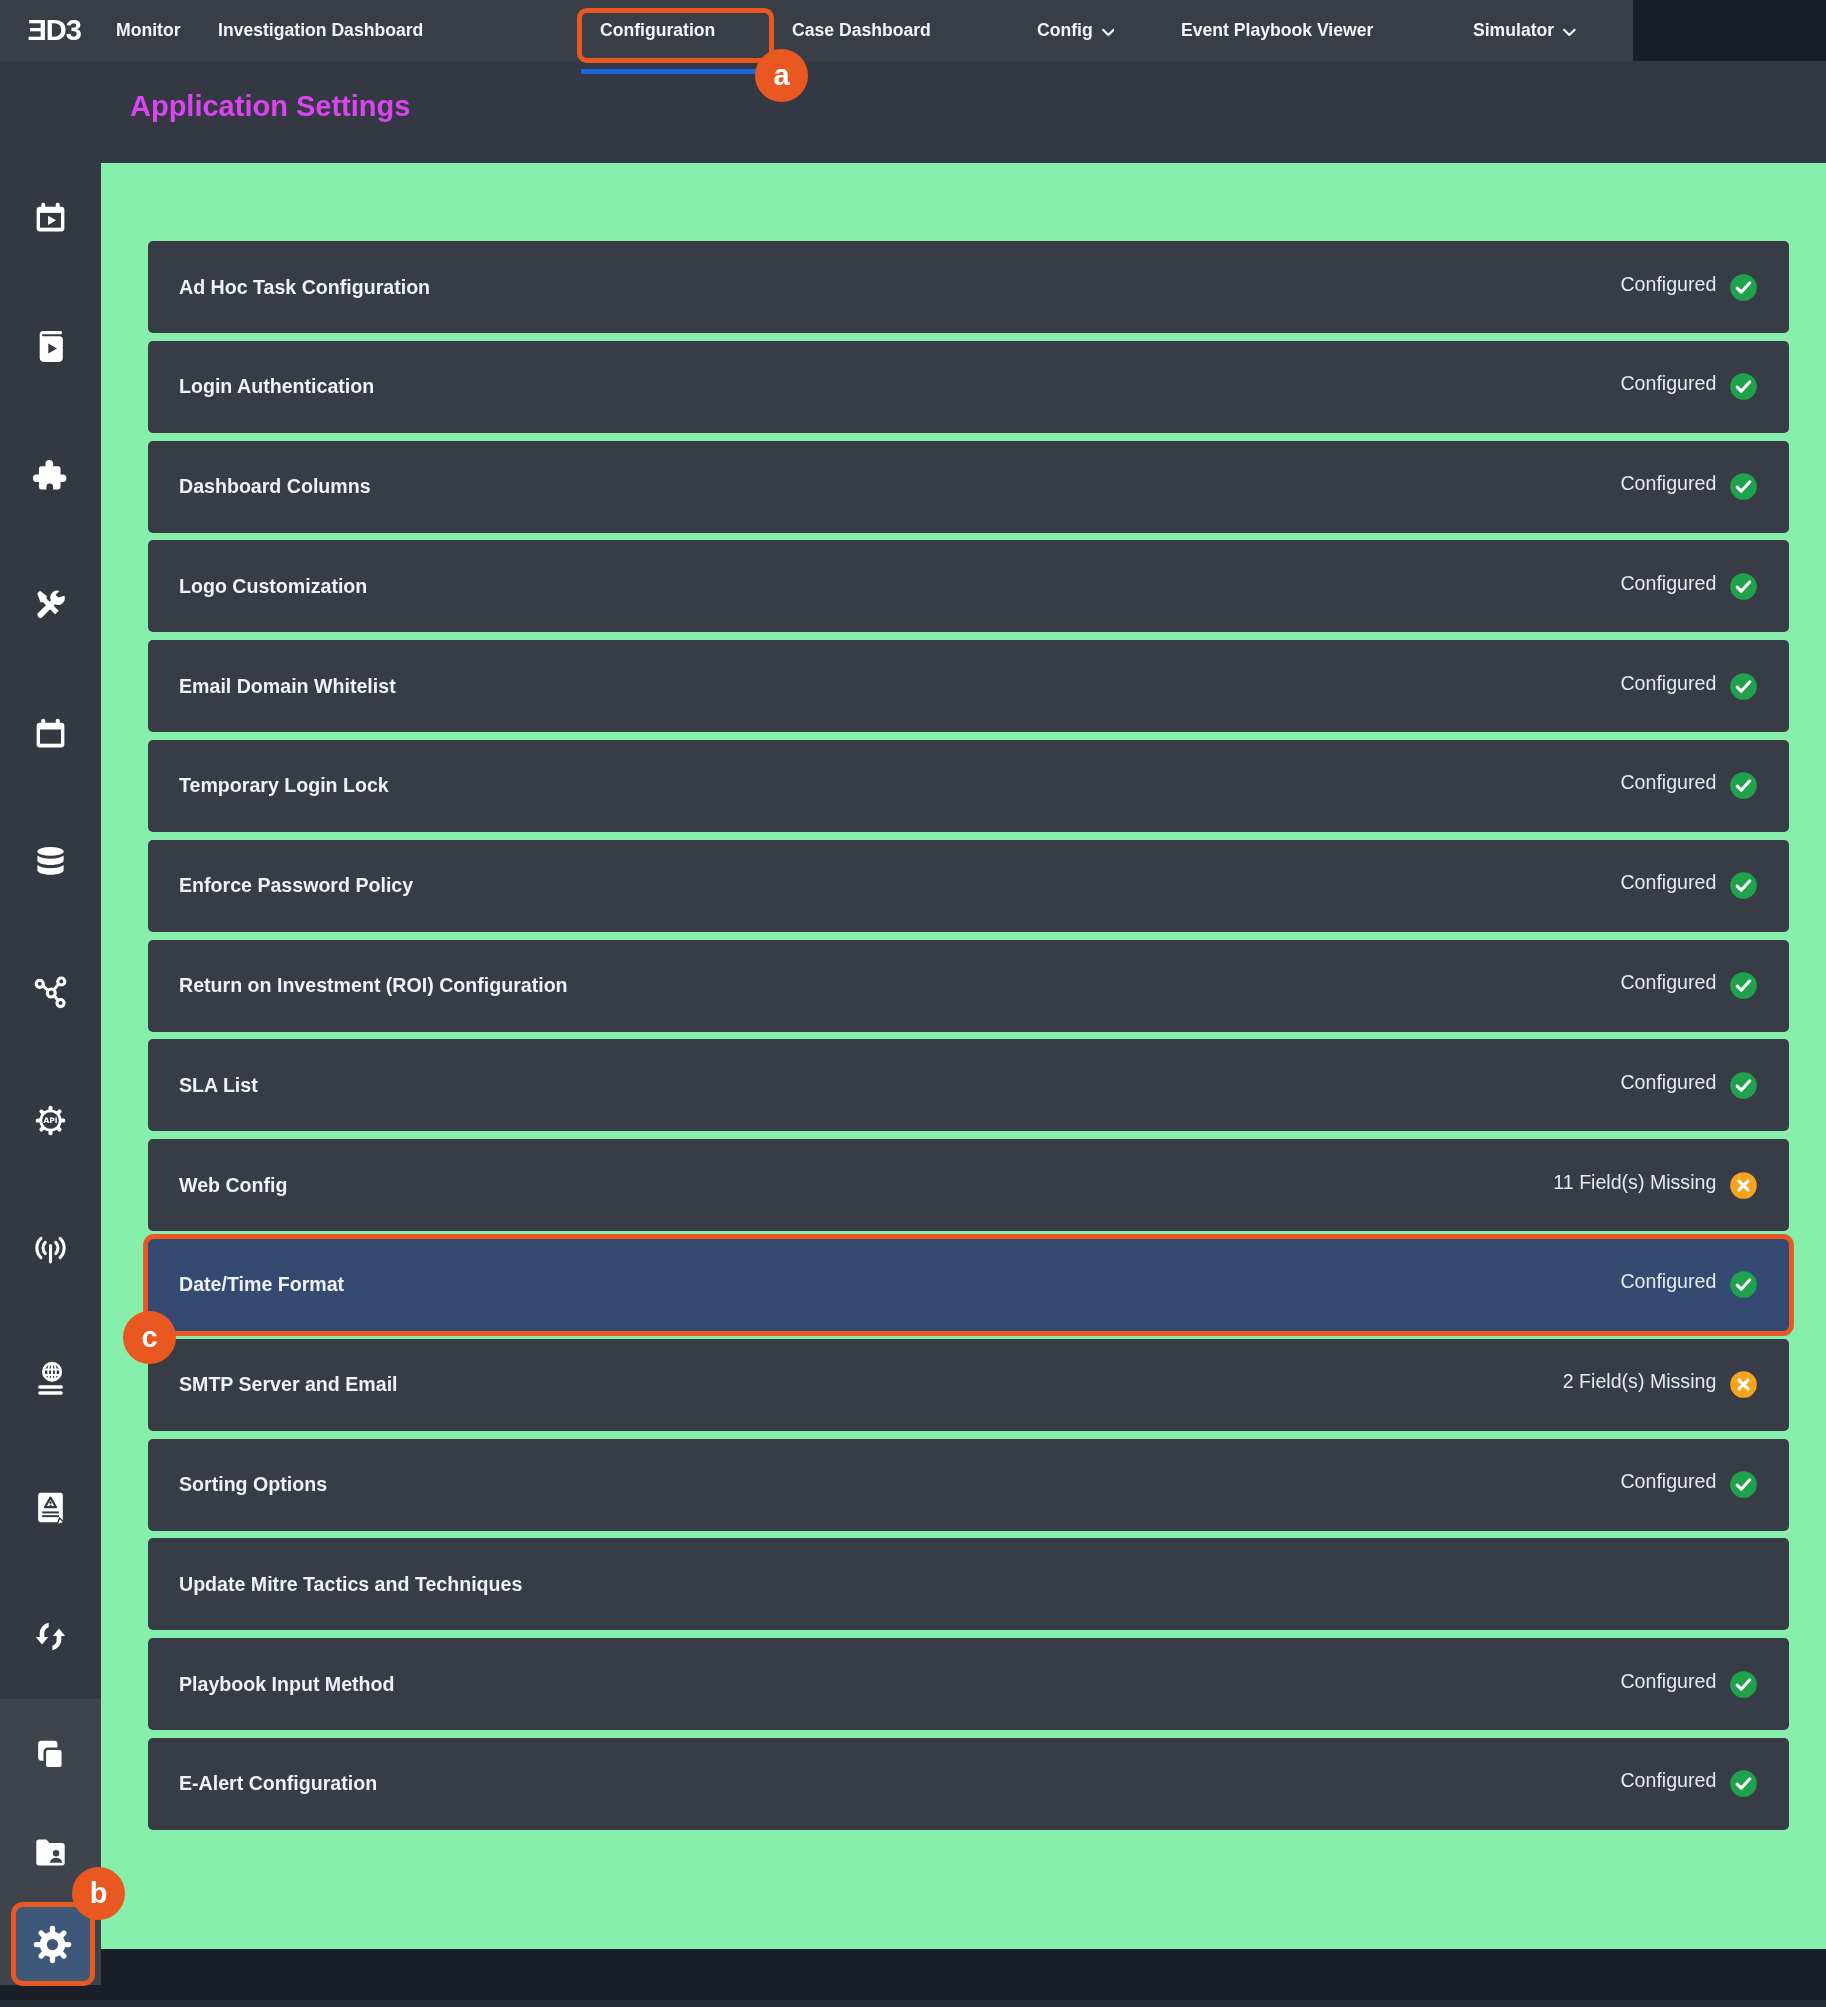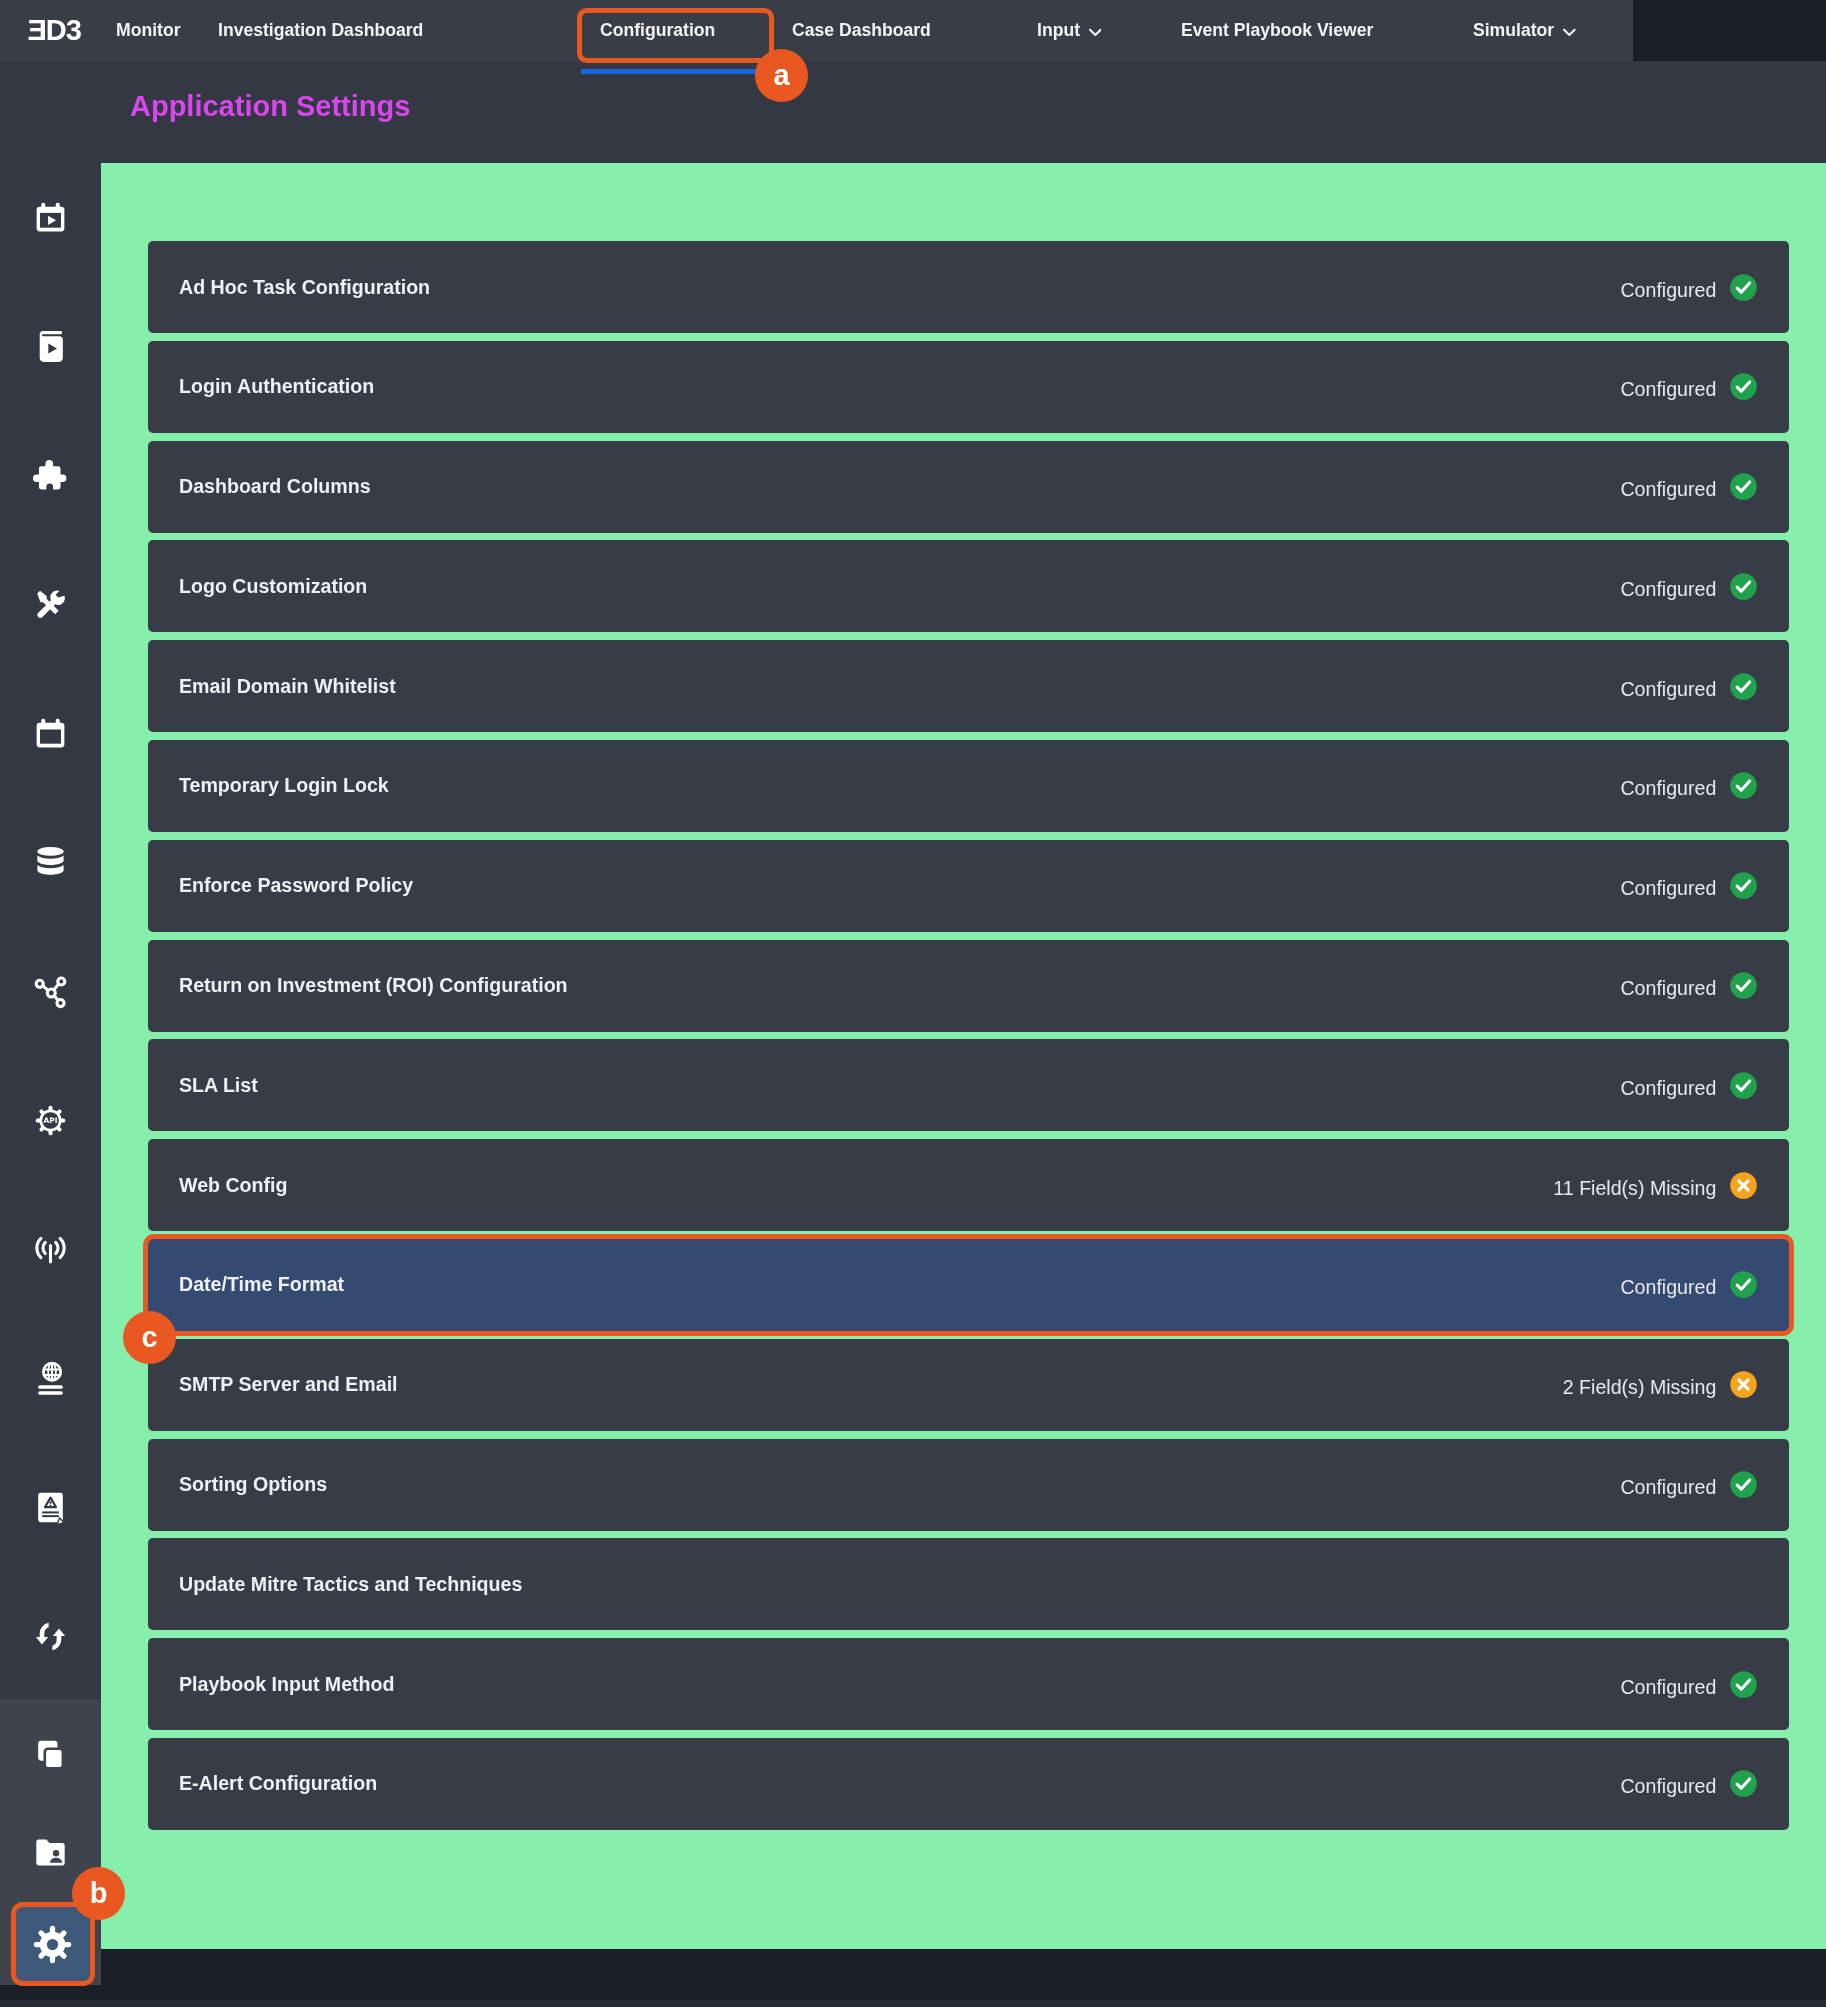--- a/index.html
+++ b/index.html
@@ -38,21 +38,21 @@
               display:flex; align-items:center; justify-content:center; cursor:pointer; }
   .gear-box svg { width:45px; height:45px; display:block; }
 
   
   .panel { position:absolute; left:101px; top:163px; width:1726px; height:1786px; background:#86efac; z-index:1; }
   .rows { position:absolute; left:47px; top:78px; width:1641px; display:flex; flex-direction:column; gap:7.8px; }
   .row { height:92px; background:#383c46; border-radius:4.9px; display:flex; align-items:center;
          justify-content:space-between; padding:0 31px; cursor:pointer; }
   .row.highlight { background:#344a70; box-shadow:0 0 0 4.9px #ea5822; border-radius:5.9px; }
   .row-label { color:#eef1f5; font-size:19.6px; font-weight:700; }
-  .row-status { display:flex; align-items:flex-end; gap:12.7px; }
+  .row-status { display:flex; align-items:flex-start; gap:12.7px; }
   .status-text { color:#e6eaee; font-size:19.6px; font-weight:400; }
   .status-icon { width:29px; height:29px; display:flex; }
   .status-icon svg { width:29px; height:29px; display:block; }
 
   
   .badge { position:absolute; width:53px; height:53px; border-radius:50%; background:#ea5822;
            color:#fff; font-size:29px; font-weight:700; display:flex; align-items:center; justify-content:center;
            z-index:50; pointer-events:none; }
   .badge-a { left:755px; top:49px; }
   .badge-b { left:72px; top:1867px; }
@@ -74,21 +74,21 @@
         <div class="nav-item" style="left: 218px;">
           <span>Investigation Dashboard</span>
         </div>
         <div class="nav-item" style="left: 600px;">
           <span>Configuration</span>
         </div>
         <div class="nav-item" style="left: 792px;">
           <span>Case Dashboard</span>
         </div>
         <div class="nav-item" style="left: 1037px;">
-          <span>Input</span>
+          <span>Config</span>
           <span class="chev">
             <svg viewBox="0 0 12 8" width="12.7" height="8.8">
               <path d="M1 1.5l5 5 5-5" fill="none" stroke="#f2f4f6" stroke-width="2" stroke-linecap="round" stroke-linejoin="round"></path>
             </svg>
           </span>
         </div>
         <div class="nav-item" style="left: 1181px;">
           <span>Event Playbook Viewer</span>
         </div>
         <div class="nav-item" style="left: 1473px;">

